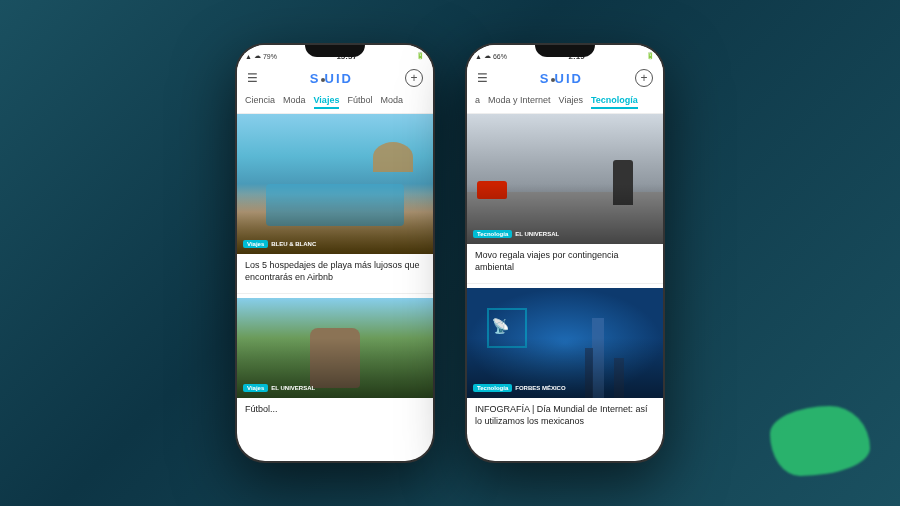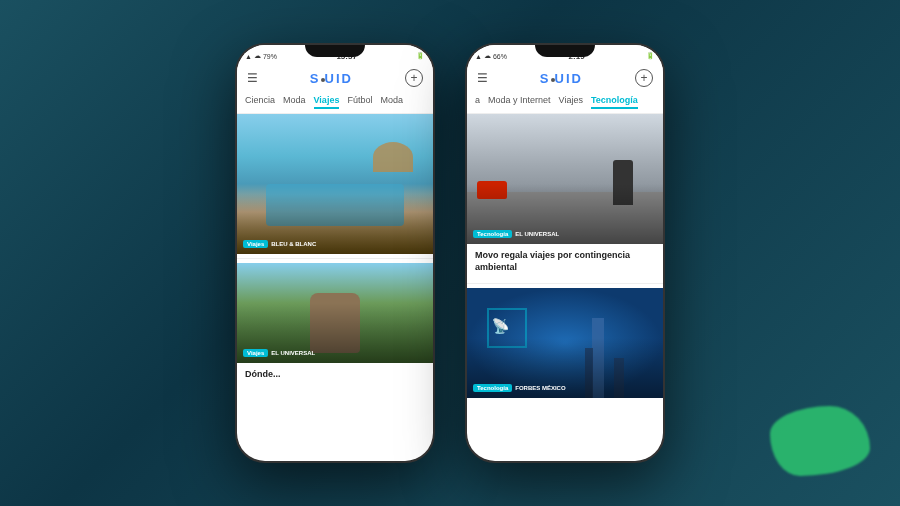--- a/index.html
+++ b/index.html
@@ -229,21 +229,21 @@
     }
 
     .card-content {
       padding: 6px 8px;
       background: #fff;
       flex-shrink: 0;
     }
 
     .card-title {
       font-size: 9px;
-      font-weight: bold;
+      font-weight: normal;
       color: #222;
       line-height: 1.3;
     }
 
     .card-divider {
       height: 1px;
       background: #eee;
       margin: 4px 0;
     }
 
@@ -432,34 +432,37 @@
           <div class="resort-scene">
             <div class="pool"></div>
             <div class="pavilion"></div>
           </div>
           <div class="card-image-overlay"></div>
           <div class="card-tags">
             <span class="tag-category">Viajes</span>
             <span class="tag-source">BLEU &amp; BLANC</span>
           </div>
         </div>
+        <div class="card-content">
+          <div class="card-title">Los 5 hospedajes de playa más lujosos que encontrarás en Airbnb</div>
+        </div>
         <div class="card-divider"></div>
 
         <div class="card-image-2">
           <div class="stone-scene">
             <div class="stone-head"></div>
           </div>
           <div class="card-image-overlay"></div>
           <div class="card-tags">
             <span class="tag-category">Viajes</span>
             <span class="tag-source">EL UNIVERSAL</span>
           </div>
         </div>
         <div class="card-content">
-          <div class="card-title">Dónde...</div>
+          <div class="card-title">Fútbol...</div>
         </div>
       </div>
     </div>
   </div>
 
   <div class="phone">
     <div class="phone-notch"></div>
     <div class="phone-screen">
 
       <div class="status-bar">
@@ -515,17 +518,20 @@
           <div class="city-building" style="left:60%;width:8px;height:50px;"></div>
           <div class="city-building" style="left:75%;width:10px;height:40px;"></div>
           <div style="position:absolute;top:20px;left:20px;width:40px;height:40px;border:2px solid rgba(0,188,212,0.5);border-radius:50;"></div>
           <div style="position:absolute;top:30px;left:25px;color:#00bcd4;font-size:14px;">📡</div>
           <div class="card-image-overlay"></div>
           <div class="card-tags">
             <span class="tag-category">Tecnología</span>
             <span class="tag-source">FORBES MÉXICO</span>
           </div>
         </div>
+        <div class="card-content">
+          <div class="card-title">INFOGRAFÍA | Día Mundial de Internet: así lo utilizamos los mexicanos</div>
+        </div>
       </div>
     </div>
   </div>
 
 </div>
 
 </body></html>

